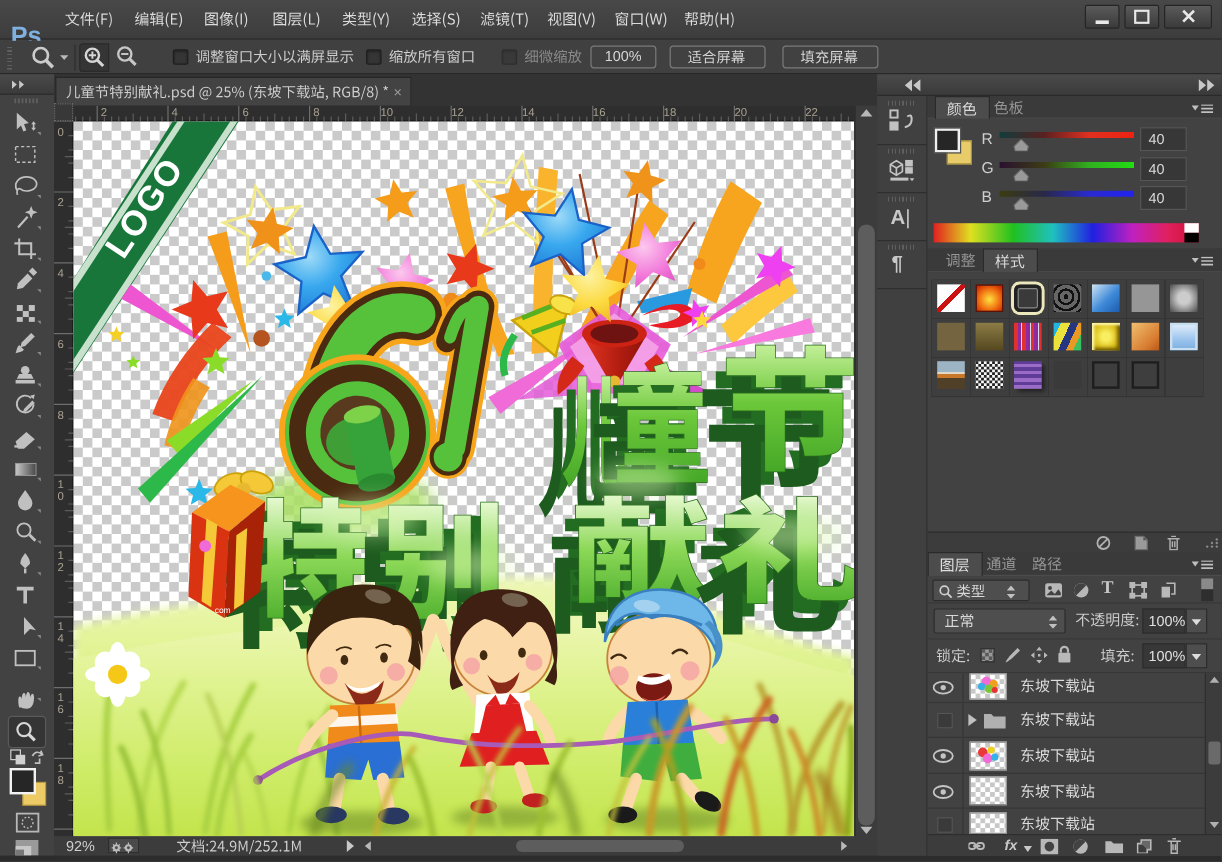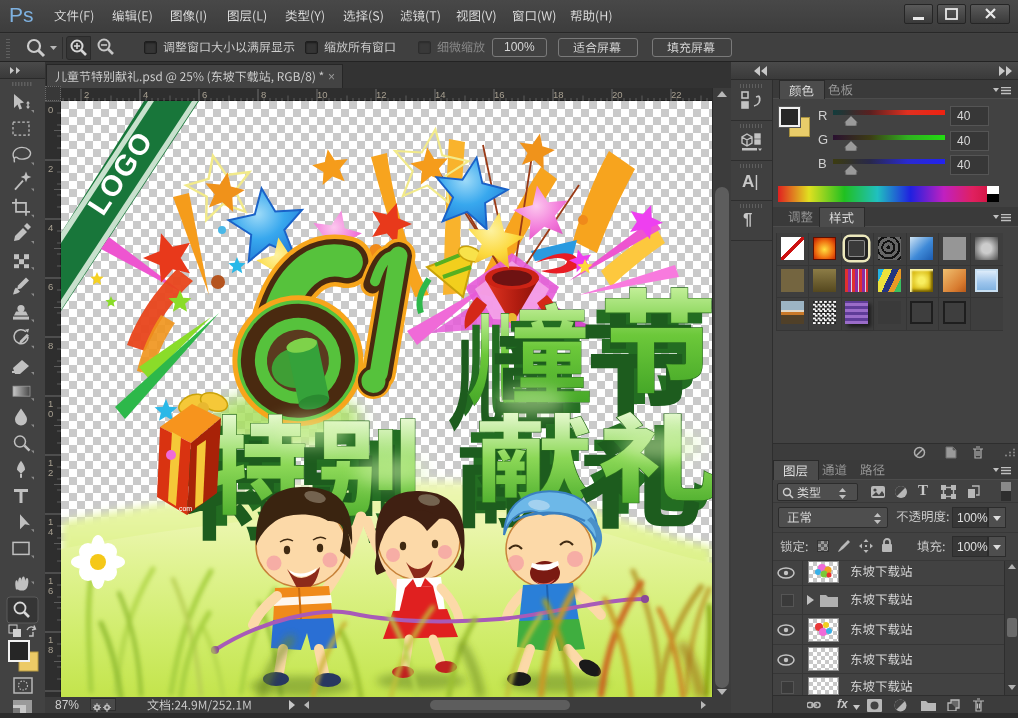--- a/index.html
+++ b/index.html
@@ -4,21 +4,21 @@
 <style>
   * { margin:0; padding:0; box-sizing:border-box; }
   html,body { width:1018px; height:718px; overflow:hidden; background:#3c3c3c;
     font-family:"Liberation Sans", sans-serif; }
   .abs { position:absolute; }
   #app { position:relative; width:1018px; height:718px; background:#424242; }
 
   
   #menubar { position:absolute; left:0; top:0; width:1018px; height:33px;
     background:linear-gradient(#484848,#3d3d3d); border-bottom:1px solid #282828; }
-  #pslogo { position:absolute; left:9px; top:3px; font-size:21px; font-weight:normal;
+  #pslogo { position:absolute; left:9px; top:19px; font-size:21px; font-weight:bold;
     color:#7eb1e0; letter-spacing:0px; }
   #winbtns { position:absolute; right:8px; top:4px; }
   .wbtn { display:inline-block; width:29px; height:20px; margin-left:4px;
     background:linear-gradient(#5a5a5a,#3a3a3a); border:1px solid #252525;
     border-radius:2px; color:#e8e8e8; text-align:center; font-size:11px;
     line-height:18px; vertical-align:top; }
   .wbtn.close { width:40px; }
 
   
   #optbar { position:absolute; left:0; top:34px; width:1018px; height:28px;
@@ -694,21 +694,21 @@
       <circle cx="37" cy="461" r="8" fill="#f5c818"></circle>
     </g>
   </svg>
   </div>
   <div id="vscroll">
     <div class="abs" style="left:4px;top:3px;width:0;height:0;border:5px solid transparent;border-bottom:6px solid #b8b8b8;border-top:none"></div>
     <div class="abs" style="left:2px;top:99px;width:14px;height:501px;background:#5d5d5d;border-radius:7px"></div>
     <div class="abs" style="left:4px;top:601px;width:0;height:0;border:5px solid transparent;border-top:6px solid #b8b8b8;border-bottom:none"></div>
   </div>
   <div id="statusbar">
-    <span class="abs" style="left:10px;top:1px;font-size:12px;color:#cfcfcf">87%</span>
+    <span class="abs" style="left:10px;top:1px;font-size:12px;color:#cfcfcf">92%</span>
     <div class="abs" style="left:45px;top:1px;width:26px;height:13px;background:#4a4a4a;border:1px solid #2e2e2e">
       <svg width="24" height="11">
           <g fill="#bbbbbb">
             <circle cx="6" cy="5.5" r="3"></circle>
             <circle cx="6" cy="5.5" r="1.2" fill="#4a4a4a"></circle>
             <path d="M6,1 v2 M6,8 v2 M2,5.5 h2 M8,5.5 h2 M3.2,2.7 l1.4,1.4 M7.4,6.9 l1.4,1.4 M8.8,2.7 l-1.4,1.4 M4.6,6.9 l-1.4,1.4" stroke="#bbbbbb" stroke-width="1"></path>
             <circle cx="16" cy="5.5" r="3"></circle>
             <circle cx="16" cy="5.5" r="1.2" fill="#4a4a4a"></circle>
             <path d="M16,1 v2 M16,8 v2 M12,5.5 h2 M18,5.5 h2" stroke="#bbbbbb" stroke-width="1"></path>
           </g>

